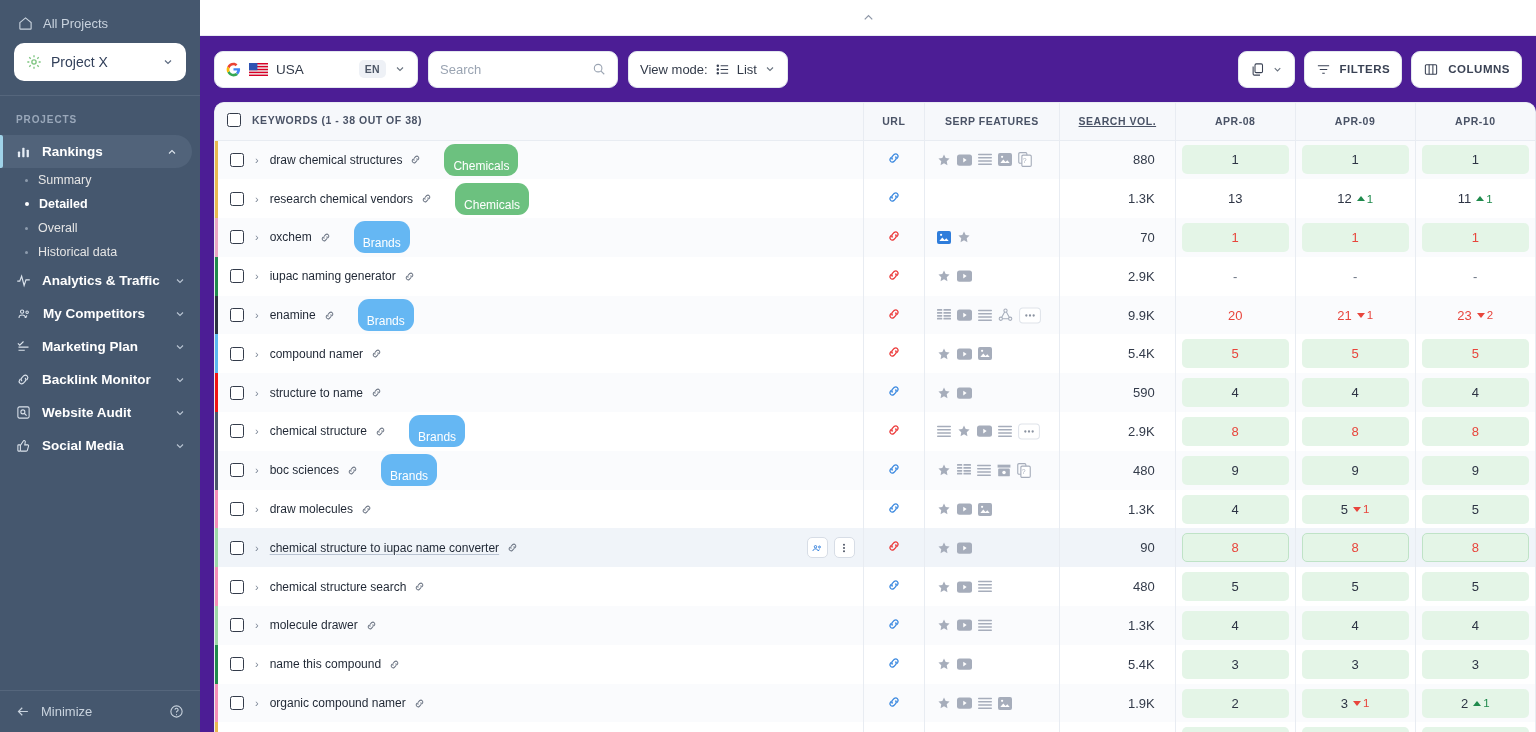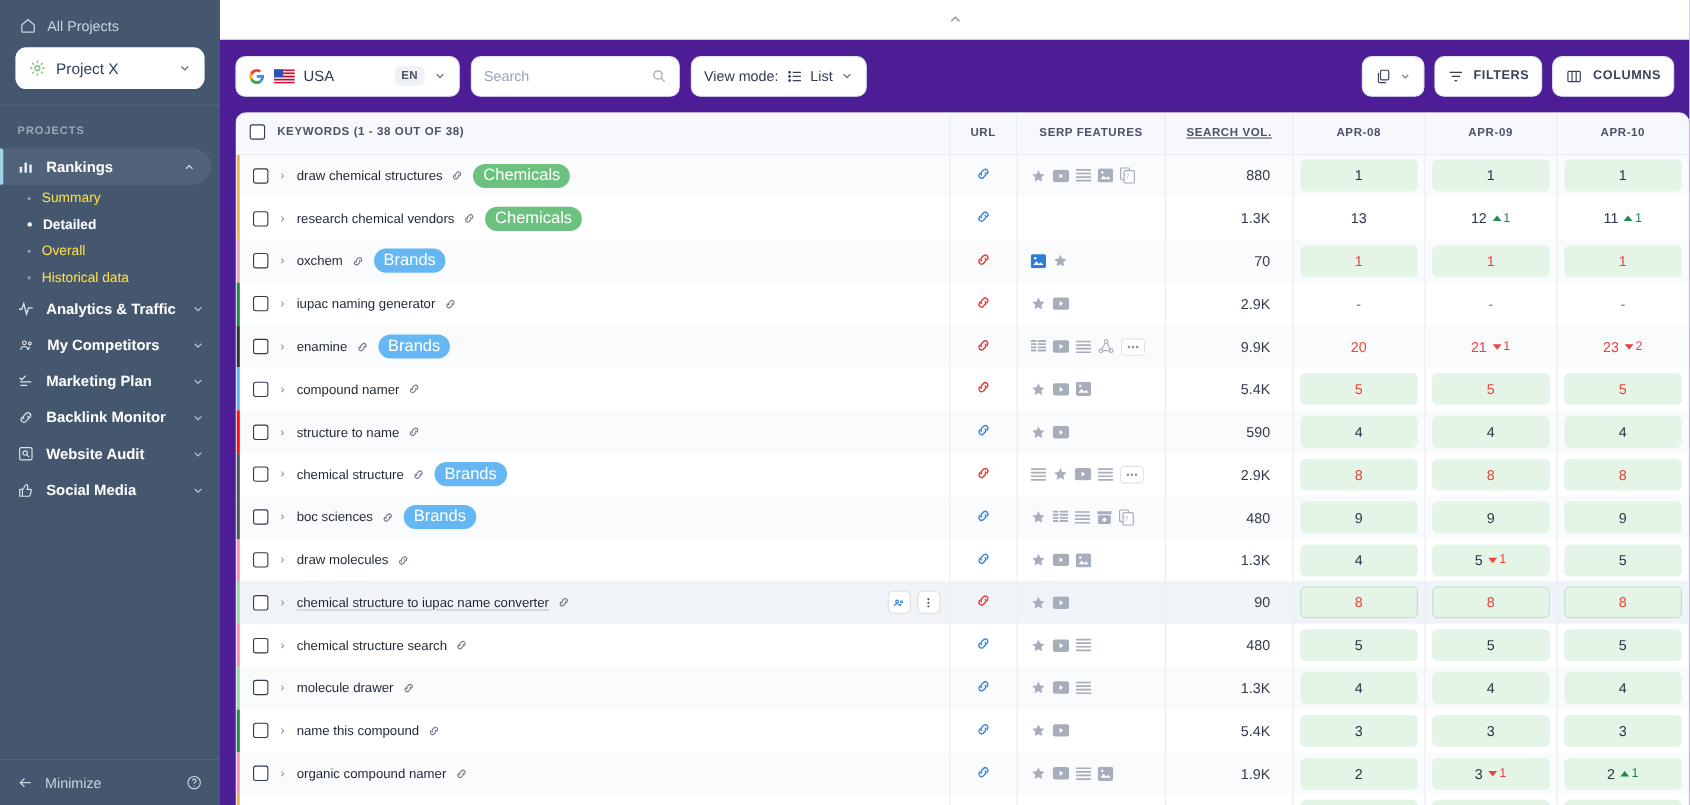--- a/index.html
+++ b/index.html
@@ -49,21 +49,21 @@
     font-weight: 600;
     color: #ffffff;
   }
   .sb-item.active::before {
     content:""; position:absolute; left:0; top:0; bottom:0; width:3px;
     background:#9fd2e8; border-radius:0 2px 2px 0;
   }
   .sb-item .lbl { flex: 1; }
   .sb-sub {
     display: flex; align-items: center; gap: 10px;
-    padding: 5px 14px 5px 22px; font-size: 12.5px; color: #fde047;
+    padding: 5px 14px 5px 22px; font-size: 12.5px; color: #e5e5e5;
     cursor: pointer;
   }
   .sb-sub.cur { color: #ffffff; font-weight: 600; }
   .dot { width: 3px; height: 3px; border-radius: 50%; background: #8d9bad; margin-left: 3px; }
   .sb-sub.cur .dot { background: #ffffff; width: 4px; height: 4px; }
   .sb-bottom {
     margin-top: auto;
     border-top: 1px solid #55667c;
     display: flex; align-items: center; gap: 10px;
     padding: 13px 16px; font-size: 13px; color: #c9d3de;
@@ -123,22 +123,22 @@
   .strip { width: 3px; height: 38.8px; flex: 0 0 3px; }
   .cbx {
     width: 14px; height: 14px; border: 1.6px solid #2e3murky; border: 1.6px solid #333b4a;
     border-radius: 2.5px; margin-left: 12px; flex: 0 0 14px; cursor: pointer; background:#fff;
   }
   .chev-r { margin-left: 11px; color: #7b8595; font-size: 11px; cursor: pointer; }
   .kwtext { margin-left: 11px; font-size: 12px; color: #1f2734; }
   .hl .kwtext { text-decoration: underline; text-decoration-color: #b9c3d2; text-underline-offset: 2px; }
   .linkic { margin-left: 7px; color: #6d7685; display: inline-flex; cursor: pointer; }
   .tag {
-    margin-left: 8px; border-radius: 11px; color: #ffffff;
-    font-size: 15px; padding: 3px 9px 4px; line-height: 1; white-space: nowrap;
+    margin-left: 22px; border-radius: 11px; color: #ffffff;
+    font-size: 12px; padding: 16px 9px 4px; line-height: 1; white-space: nowrap;
   }
   .tag.chem { background: #6cc17f; }
   .tag.brand { background: #65b7f3; }
   .rowacts { margin-left: auto; display: flex; gap: 6px; align-items: center; }
   .actbtn {
     width: 21px; height: 21px; border: 1px solid #d7dde6; border-radius: 5px; background: #fff;
     display: flex; align-items: center; justify-content: center; cursor: pointer;
   }
 
   td.urlc { text-align: center; }

